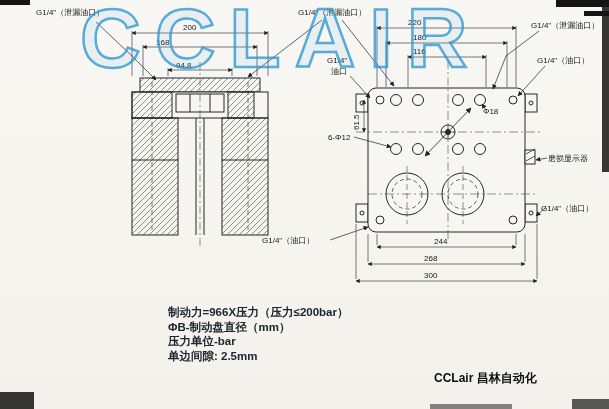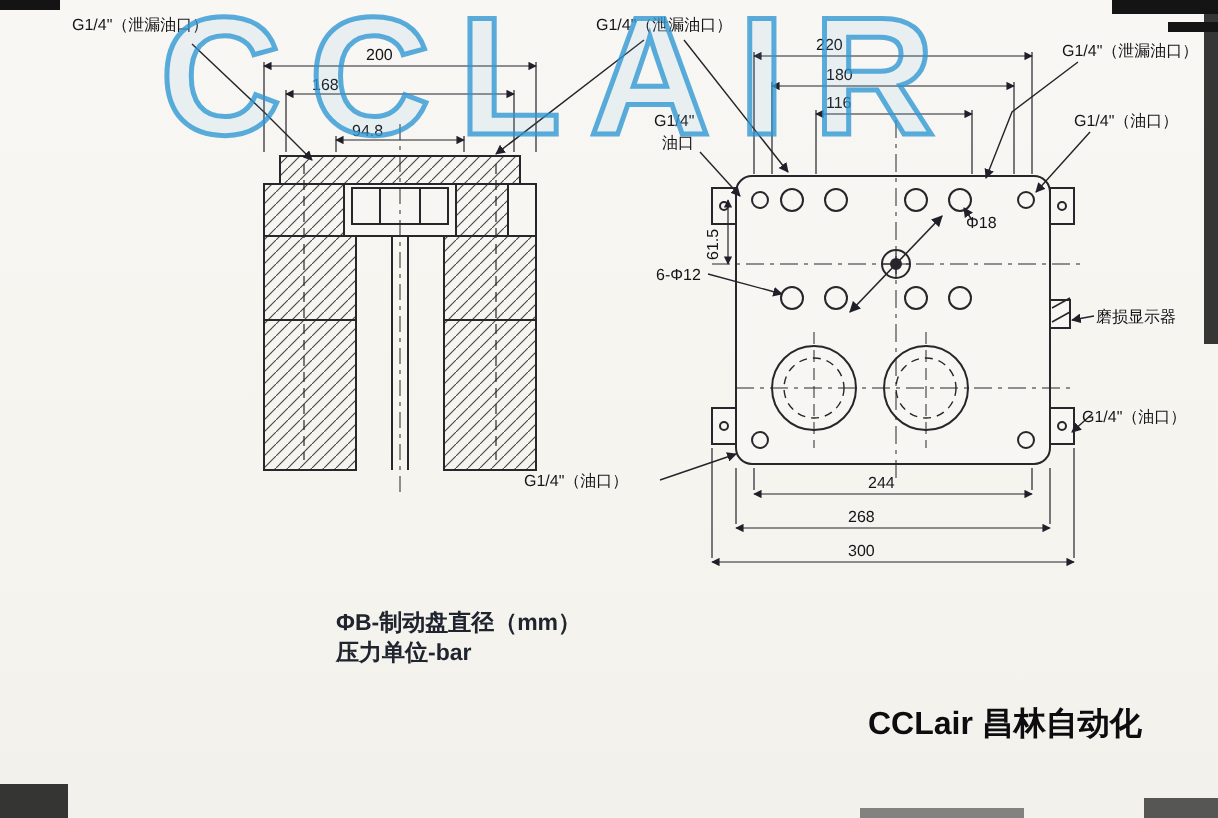--- a/index.html
+++ b/index.html
@@ -17,22 +17,22 @@
     -webkit-text-stroke:2.5px rgba(45,150,210,0.78);
     z-index:3;
   }
   .wm-top{left:80px;top:-10px;font-size:84px;letter-spacing:14px;}
   .wm-bottom{left:8px;top:256px;font-size:100px;letter-spacing:16px;-webkit-text-stroke-width:3px;}
   .notes{
     position:absolute;left:168px;top:305px;z-index:2;
     font-size:11.5px;font-weight:700;color:#20242e;line-height:14.6px;white-space:nowrap;
   }
   .brand{
-    position:absolute;left:434px;top:352px;z-index:4;
-    font-size:16px;font-weight:700;color:#0d0d10;white-space:nowrap;
+    position:absolute;left:434px;top:370px;z-index:4;
+    font-size:12px;font-weight:700;color:#0d0d10;white-space:nowrap;
   }
   .art{position:absolute;background:#141414;z-index:5;}
   .a1{left:0;top:0;width:30px;height:5px;}
   .a2{left:556px;top:0;width:53px;height:7px;}
   .a3{left:584px;top:11px;width:25px;height:5px;}
   .a4{left:602px;top:0;width:7px;height:172px;opacity:.85;}
   .a5{left:0;top:392px;width:34px;height:17px;opacity:.85;}
   .a6{left:572px;top:399px;width:37px;height:10px;opacity:.7;}
   .a7{left:430px;top:404px;width:82px;height:5px;opacity:.5;}
   .drawing{position:absolute;left:0;top:0;z-index:1;}
@@ -179,22 +179,24 @@
     <text class="lbl" x="531" y="28">G1/4"（泄漏油口）</text>
     <text class="lbl" x="537" y="63">G1/4"（油口）</text>
     <text class="lbl" x="548" y="161">磨损显示器</text>
     <text class="lbl" x="541" y="211">G1/4"（油口）</text>
     <text class="lbl" x="262" y="243">G1/4"（油口）</text>
   </svg>
 
   <div class="wm wm-top">CCLAIR</div>
 
   <div class="notes">
+    <div>制动力=966X压力（压力≤200bar）</div>
     <div>ΦB-制动盘直径（mm）</div>
     <div>压力单位-bar</div>
+    <div>单边间隙: 2.5mm</div>
   </div>
 
   <div class="brand">CCLair 昌林自动化</div>
 
   <div class="art a1"></div>
   <div class="art a2"></div>
   <div class="art a3"></div>
   <div class="art a4"></div>
   <div class="art a5"></div>
   <div class="art a6"></div>

